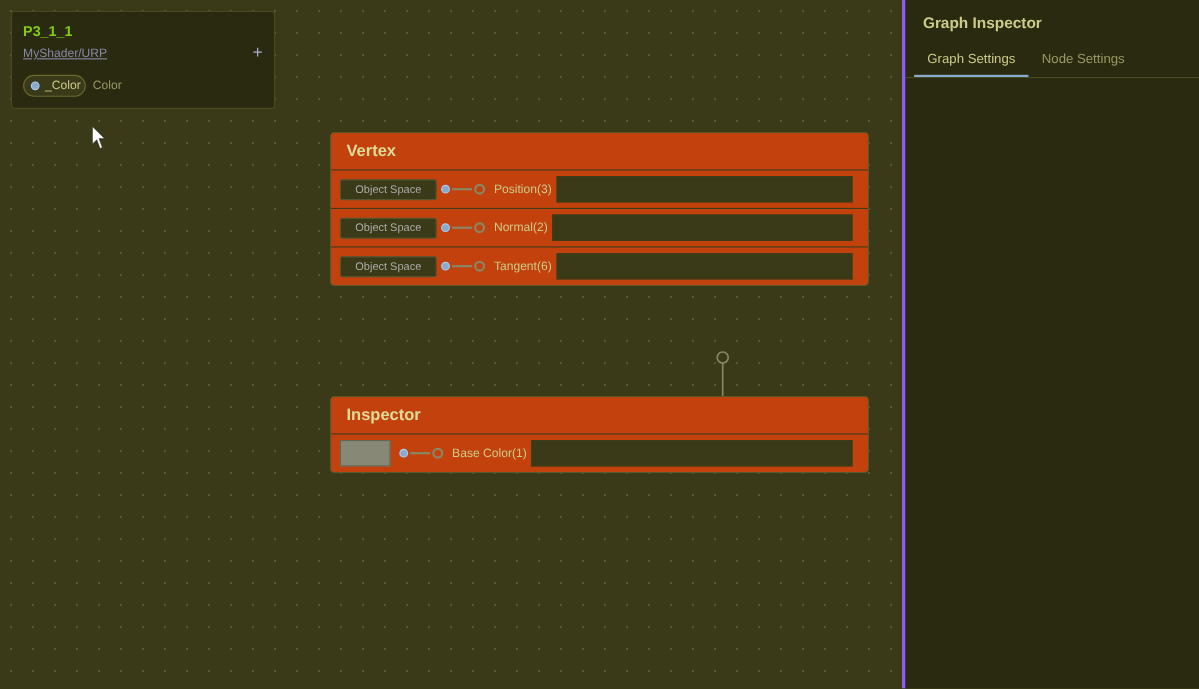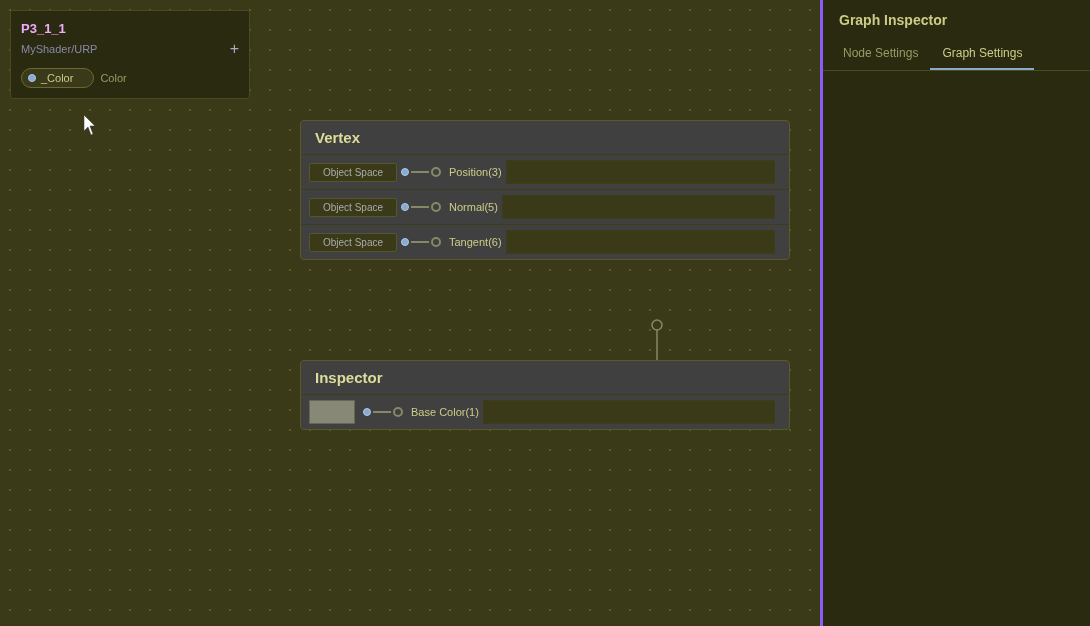--- a/index.html
+++ b/index.html
@@ -31,36 +31,37 @@
       top: 10px;
       left: 10px;
       width: 240px;
       background-color: #2a2a10;
       border: 1px solid #4a4a20;
       border-radius: 3px;
       padding: 10px;
     }
 
     .left-panel-title {
-      color: #f0abfc;
+      color: #84cc16;
       font-size: 13px;
       font-weight: bold;
       margin-bottom: 4px;
     }
 
     .left-panel-subtitle {
       display: flex;
       align-items: center;
       justify-content: space-between;
       margin-bottom: 10px;
     }
 
     .shader-path {
       color: #8888aa;
       font-size: 11px;
+      text-decoration: underline;
     }
 
     .add-btn {
       color: #aaaacc;
       font-size: 16px;
       cursor: pointer;
       background: none;
       border: none;
     }
 
@@ -70,21 +71,21 @@
       gap: 6px;
     }
 
     .property-pill {
       display: flex;
       align-items: center;
       gap: 5px;
       background-color: #3a3a1a;
       border: 1px solid #6a6a30;
       border-radius: 12px;
-      padding: 3px 20px 3px 6px;
+      padding: 3px 4px 3px 6px;
       cursor: pointer;
     }
 
     .property-dot {
       width: 8px;
       height: 8px;
       border-radius: 50%;
       background-color: #88aacc;
       border: 1px solid #aaccee;
     }
@@ -178,21 +179,21 @@
       left: 300px;
     }
 
     .fragment-node-pos {
       position: absolute;
       top: 360px;
       left: 300px;
     }
 
     .node-body {
-      background-color: #404040;
+      background-color: #c2410c;
       border: 1px solid #5a5a28;
       border-radius: 4px;
       width: 490px;
     }
 
     .node-header-bar {
       padding: 8px 14px;
       font-size: 15px;
       color: #dddd99;
       font-weight: bold;
@@ -304,21 +305,21 @@
         <div class="right-fill"></div>
       </div>
 
       <div class="node-port-item">
         <div class="left-input-box">Object Space</div>
         <div class="connector-group">
           <div class="conn-dot"></div>
           <div class="conn-line"></div>
           <div class="conn-circle"></div>
         </div>
-        <span class="port-text">Normal(5)</span>
+        <span class="port-text">Normal(2)</span>
         <div class="right-fill"></div>
       </div>
 
       <div class="node-port-item">
         <div class="left-input-box">Object Space</div>
         <div class="connector-group">
           <div class="conn-dot"></div>
           <div class="conn-line"></div>
           <div class="conn-circle"></div>
         </div>
@@ -343,24 +344,24 @@
         <div class="right-fill"></div>
       </div>
     </div>
   </div>
 
 </div>
 
 <div class="right-panel">
   <div class="inspector-title">Graph Inspector</div>
   <div class="inspector-tabs">
+    <div class="inspector-tab active">
+      <span>Graph Settings</span>
+    </div>
     <div class="inspector-tab">
       <span>Node Settings</span>
-    </div>
-    <div class="inspector-tab active">
-      <span>Graph Settings</span>
     </div>
   </div>
 </div>
 
 <svg class="cursor" style="left:84px; top:115px;" viewBox="0 0 14 20" width="14" height="20">
   <polygon points="0,0 0,16 4,12 7,20 9,19 6,11 11,11" fill="white" stroke="#333" stroke-width="0.5"></polygon>
 </svg>
 
 </body></html>

